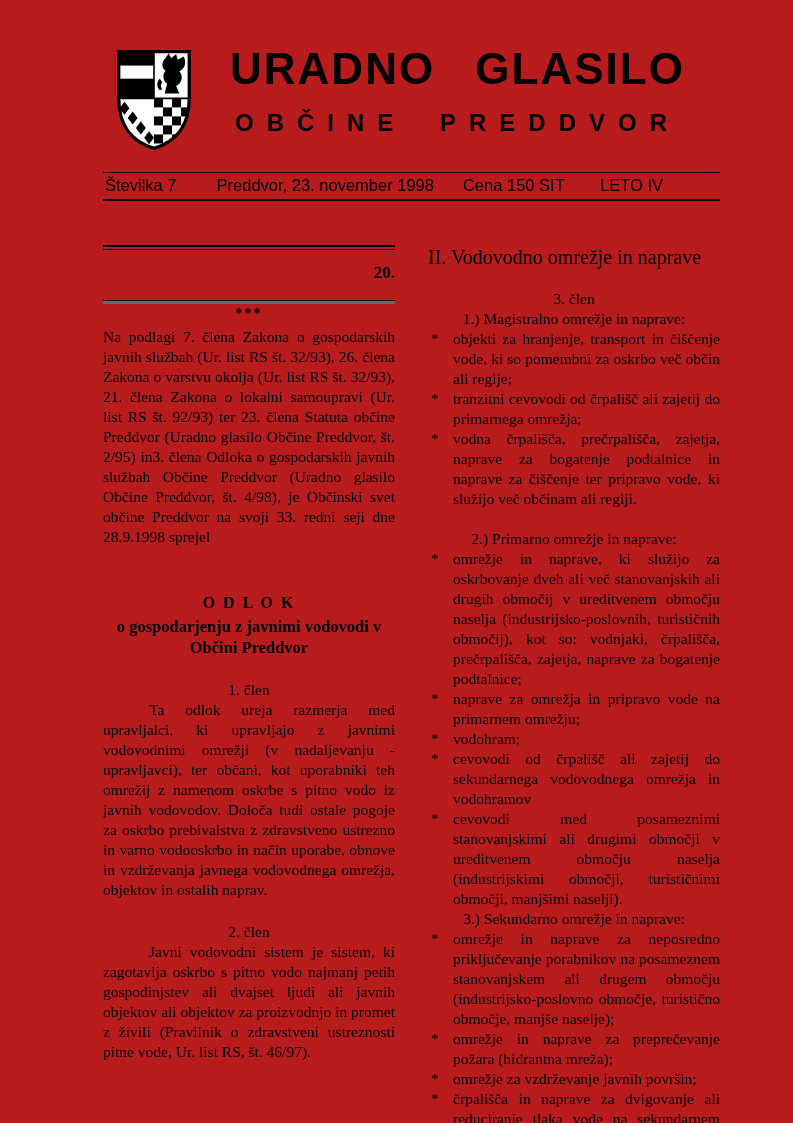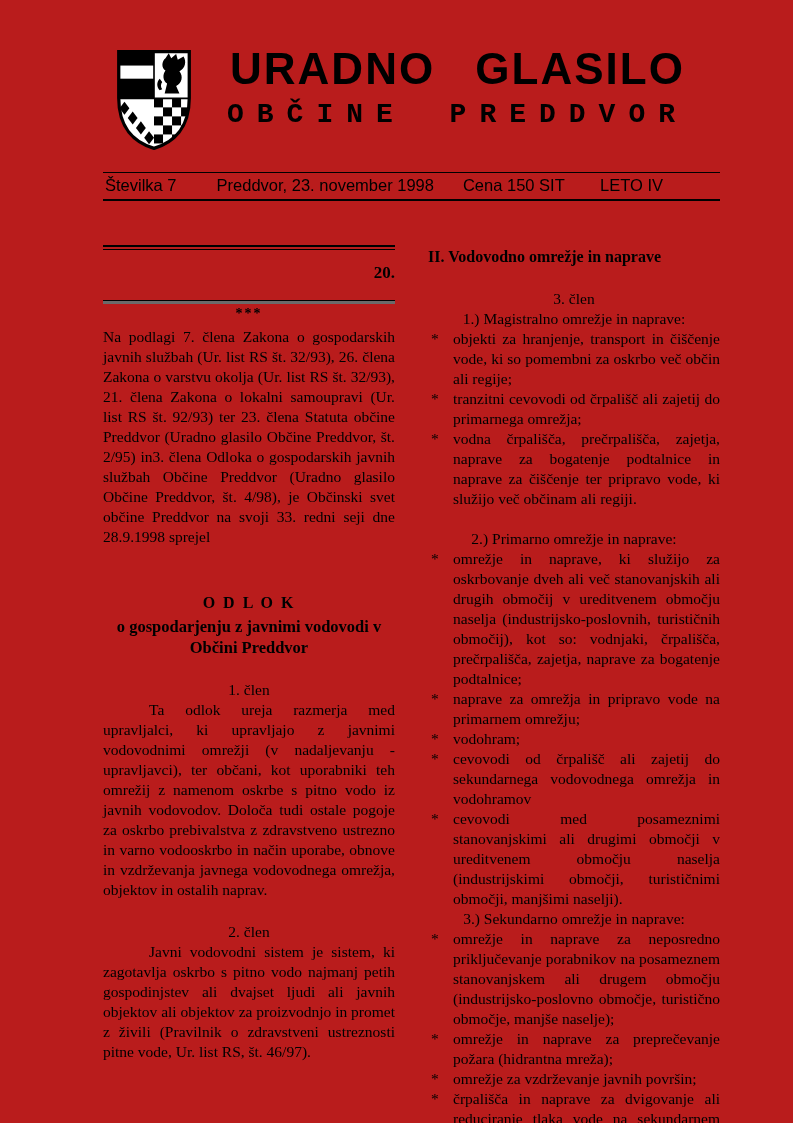--- a/index.html
+++ b/index.html
@@ -8,21 +8,21 @@
     background:#b91c1c; color:#000;
     font-family:"Liberation Serif", serif;
     position:relative; overflow:hidden;
     box-sizing:border-box;
   }
   
   .masthead { display:flex; align-items:flex-start; padding:44px 73px 0 113px; }
   .coa { width:82px; height:112px; flex:0 0 82px; }
   .masthead-titles { flex:1; text-align:center; font-family:"Liberation Sans", sans-serif; font-weight:bold; padding-top:2px; }
   .title1 { font-size:44px; line-height:46px; letter-spacing:2px; word-spacing:26px; white-space:nowrap; }
-  .title2 { font-size:28px; line-height:30px; letter-spacing:13px; word-spacing:14px; margin-top:8px; white-space:nowrap;font-family:Liberation Mono, monospace; }
+  .title2 { font-size:24px; line-height:30px; letter-spacing:13px; word-spacing:14px; margin-top:16px; white-space:nowrap; }
   
   .issue-bar {
     margin:16px 73px 0 103px;
     border-top:1.5px solid #000; border-bottom:2.5px solid #000;
     padding:3px 2px 4px 2px;
     display:flex; align-items:center;
     font-family:"Liberation Sans", sans-serif; font-size:16.5px;
   }
   .issue-bar .date   { margin-left:40px; }
   .issue-bar .price  { margin-left:29px; }
@@ -33,21 +33,21 @@
   
   .rule-double { height:2px; border-top:2.5px solid #000; border-bottom:1px solid #000; }
   .rule-thick  { height:3px; background:#6a6a6a; border-top:1.5px solid #000; }
   
   .num20 { text-align:right; font-weight:bold; font-size:17px; margin:13px 0 17px 0; }
   .stars { text-align:center; font-weight:bold; font-size:14px; letter-spacing:2px; margin:0 0 3px 0; }
   .preamble { margin:0; }
   .decree-title { text-align:center; font-weight:bold; font-size:16px; letter-spacing:2px; margin-top:46px; }
   .decree-sub   { text-align:center; font-weight:bold; font-size:16.5px; line-height:21px; margin:3px auto 0 auto; max-width:276px; }
   .sec-heading  { font-weight:bold; font-size:16px; text-align:left; margin-top:68px; }
-  .sec-heading-top { font-weight:bold; font-size:16px; text-align:left; margin-top:2px; }
+  .sec-heading-top { font-weight:normal; font-size:20px; text-align:left; margin-top:2px; }
   .art-heading  { text-align:center; margin-top:22px; margin-bottom:0; }
   .art-text     { margin:0; text-indent:46px; }
   
   .group-label { text-align:center; margin:0; }
   .group-gap   { margin-top:20px; }
   .vlist { list-style:none; margin:0; padding:0; }
   .vitem { display:flex; align-items:flex-start; }
   .vitem .mark { flex:0 0 25px; padding-left:3px; box-sizing:border-box; }
   .vitem .txt  { flex:1 1 auto; text-align:justify; min-width:0; }
 </style>

